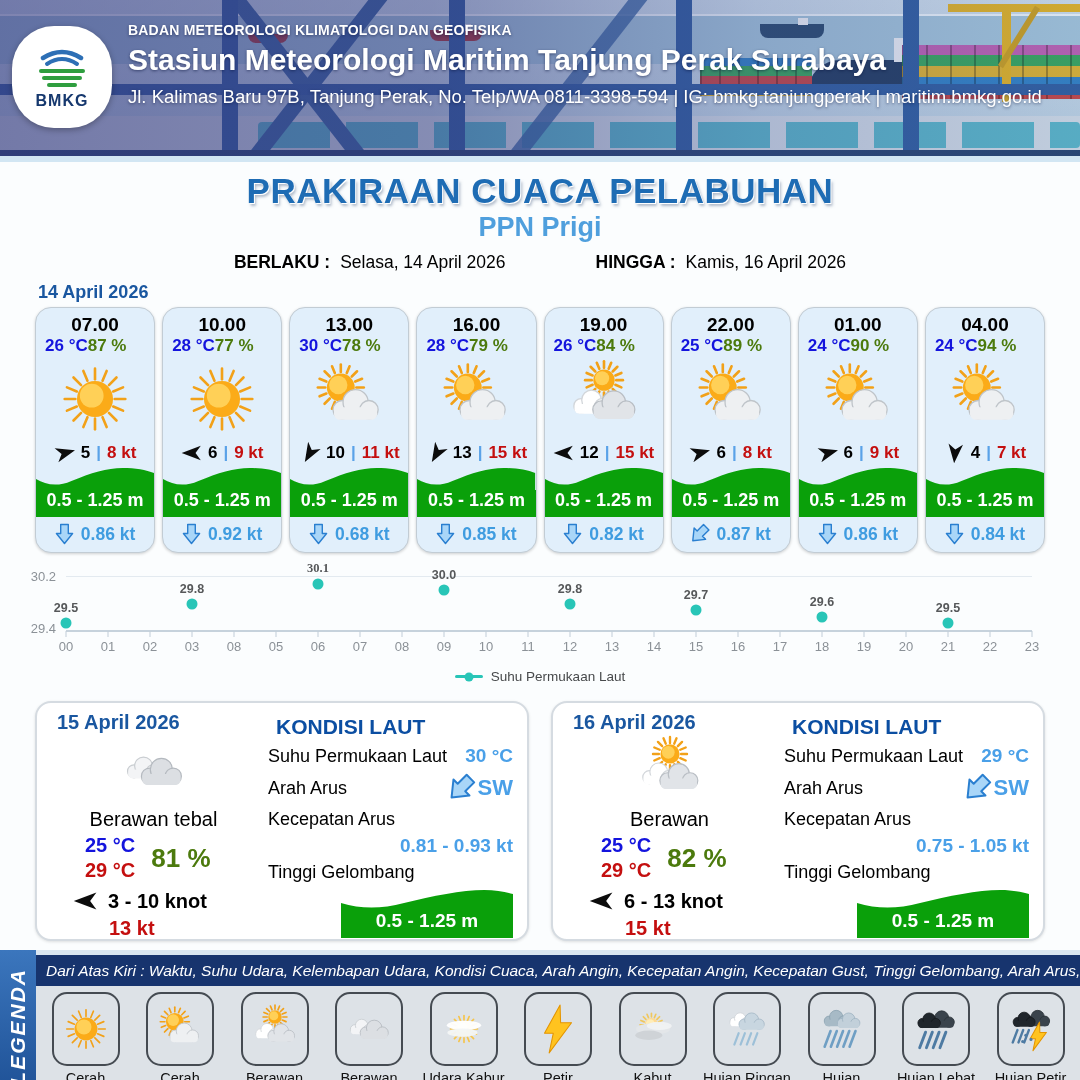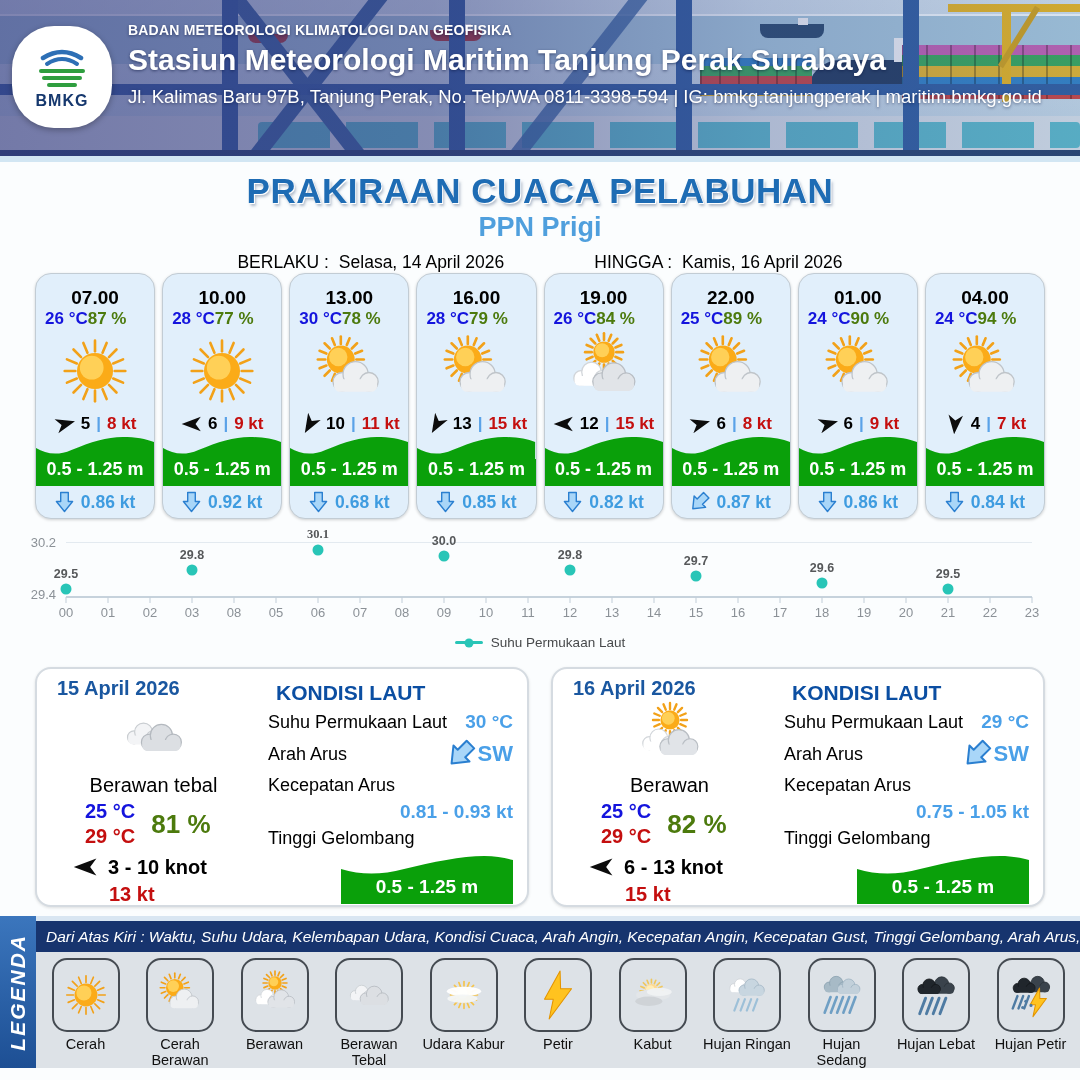--- a/index.html
+++ b/index.html
@@ -44,29 +44,29 @@
   .addr{font-size:18.5px;margin-top:9px;font-weight:normal}
   .sep-strip{height:6px;background:#d2e6f3}
 
   
   .titleblock{text-align:center;padding-top:9px}
   h1{margin:0;font-size:35px;color:#1e6cb4;font-weight:bold;letter-spacing:.5px;
      text-shadow:1px 1px 0 #fff,2px 3px 3px rgba(100,120,150,.5)}
   h2{margin:1px 0 0;font-size:27px;color:#4f9fdd;font-weight:bold}
   .validity{margin-top:9px;font-size:17.5px;display:flex;justify-content:center;gap:90px}
   .vgroup{display:flex;gap:10px}
-  .vlbl{font-weight:normal}
+  .vlbl{font-weight:bold}
 
   .fdate{margin:9px 0 4px 38px;font-size:18px;font-weight:bold;color:#1a57a0}
 
   
   .cards{display:flex;gap:7px;margin:0 35px;height:246px}
   .card{flex:1;background:#e1effb;border:1px solid #c2ccd4;border-radius:16px;overflow:hidden;
         display:flex;flex-direction:column;box-shadow:0 1px 3px rgba(0,0,0,.18)}
-  .c-time{text-align:center;font-weight:bold;font-size:19px;margin-top:13px;height:22px}
+  .c-time{text-align:center;font-weight:bold;font-size:19px;margin-top:6px;height:22px}
   .c-tr{display:flex;padding:0 9px;font-weight:bold;font-size:17px;height:22px}
   .c-temp{color:#1414dd}.c-rh{color:#4c7a0d}
   .c-icon{height:82px;width:86px;margin:1px auto 0}
   .c-wind{display:flex;align-items:center;justify-content:center;gap:5px;font-size:17px;font-weight:bold;height:26px}
   .dart{display:inline-block;width:22px;height:22px;flex:0 0 auto}
   .c-sep{color:#5aa2e8;margin:0 1px;font-weight:bold}
   .c-gust{color:#c40f0f}
   .c-waveband{margin-top:auto}
   .crest{display:block;width:100%;height:24px}
   .c-wave{background:#0aa00a;color:#fff;text-align:center;font-weight:bold;font-size:18px;padding:0 0 6px}
@@ -184,20 +184,21 @@
           <span class="vlbl">BERLAKU :</span>
           <span>Selasa, 14 April 2026</span>
         </span>
       <span class="vgroup">
           <span class="vlbl">HINGGA :</span>
           <span>Kamis, 16 April 2026</span>
         </span>
     </div>
   </section>
 
+  <div class="fdate">14 April 2026</div>
 
   <section class="cards" id="cards">
 
   <div class="card">
         <div class="c-time">07.00</div>
         <div class="c-tr">
           <span class="c-temp">26 °C</span>
           <span class="c-rh">87 %</span>
         </div>
         <div class="c-icon"><svg viewBox="0 0 100 100" width="100%" height="100%">

